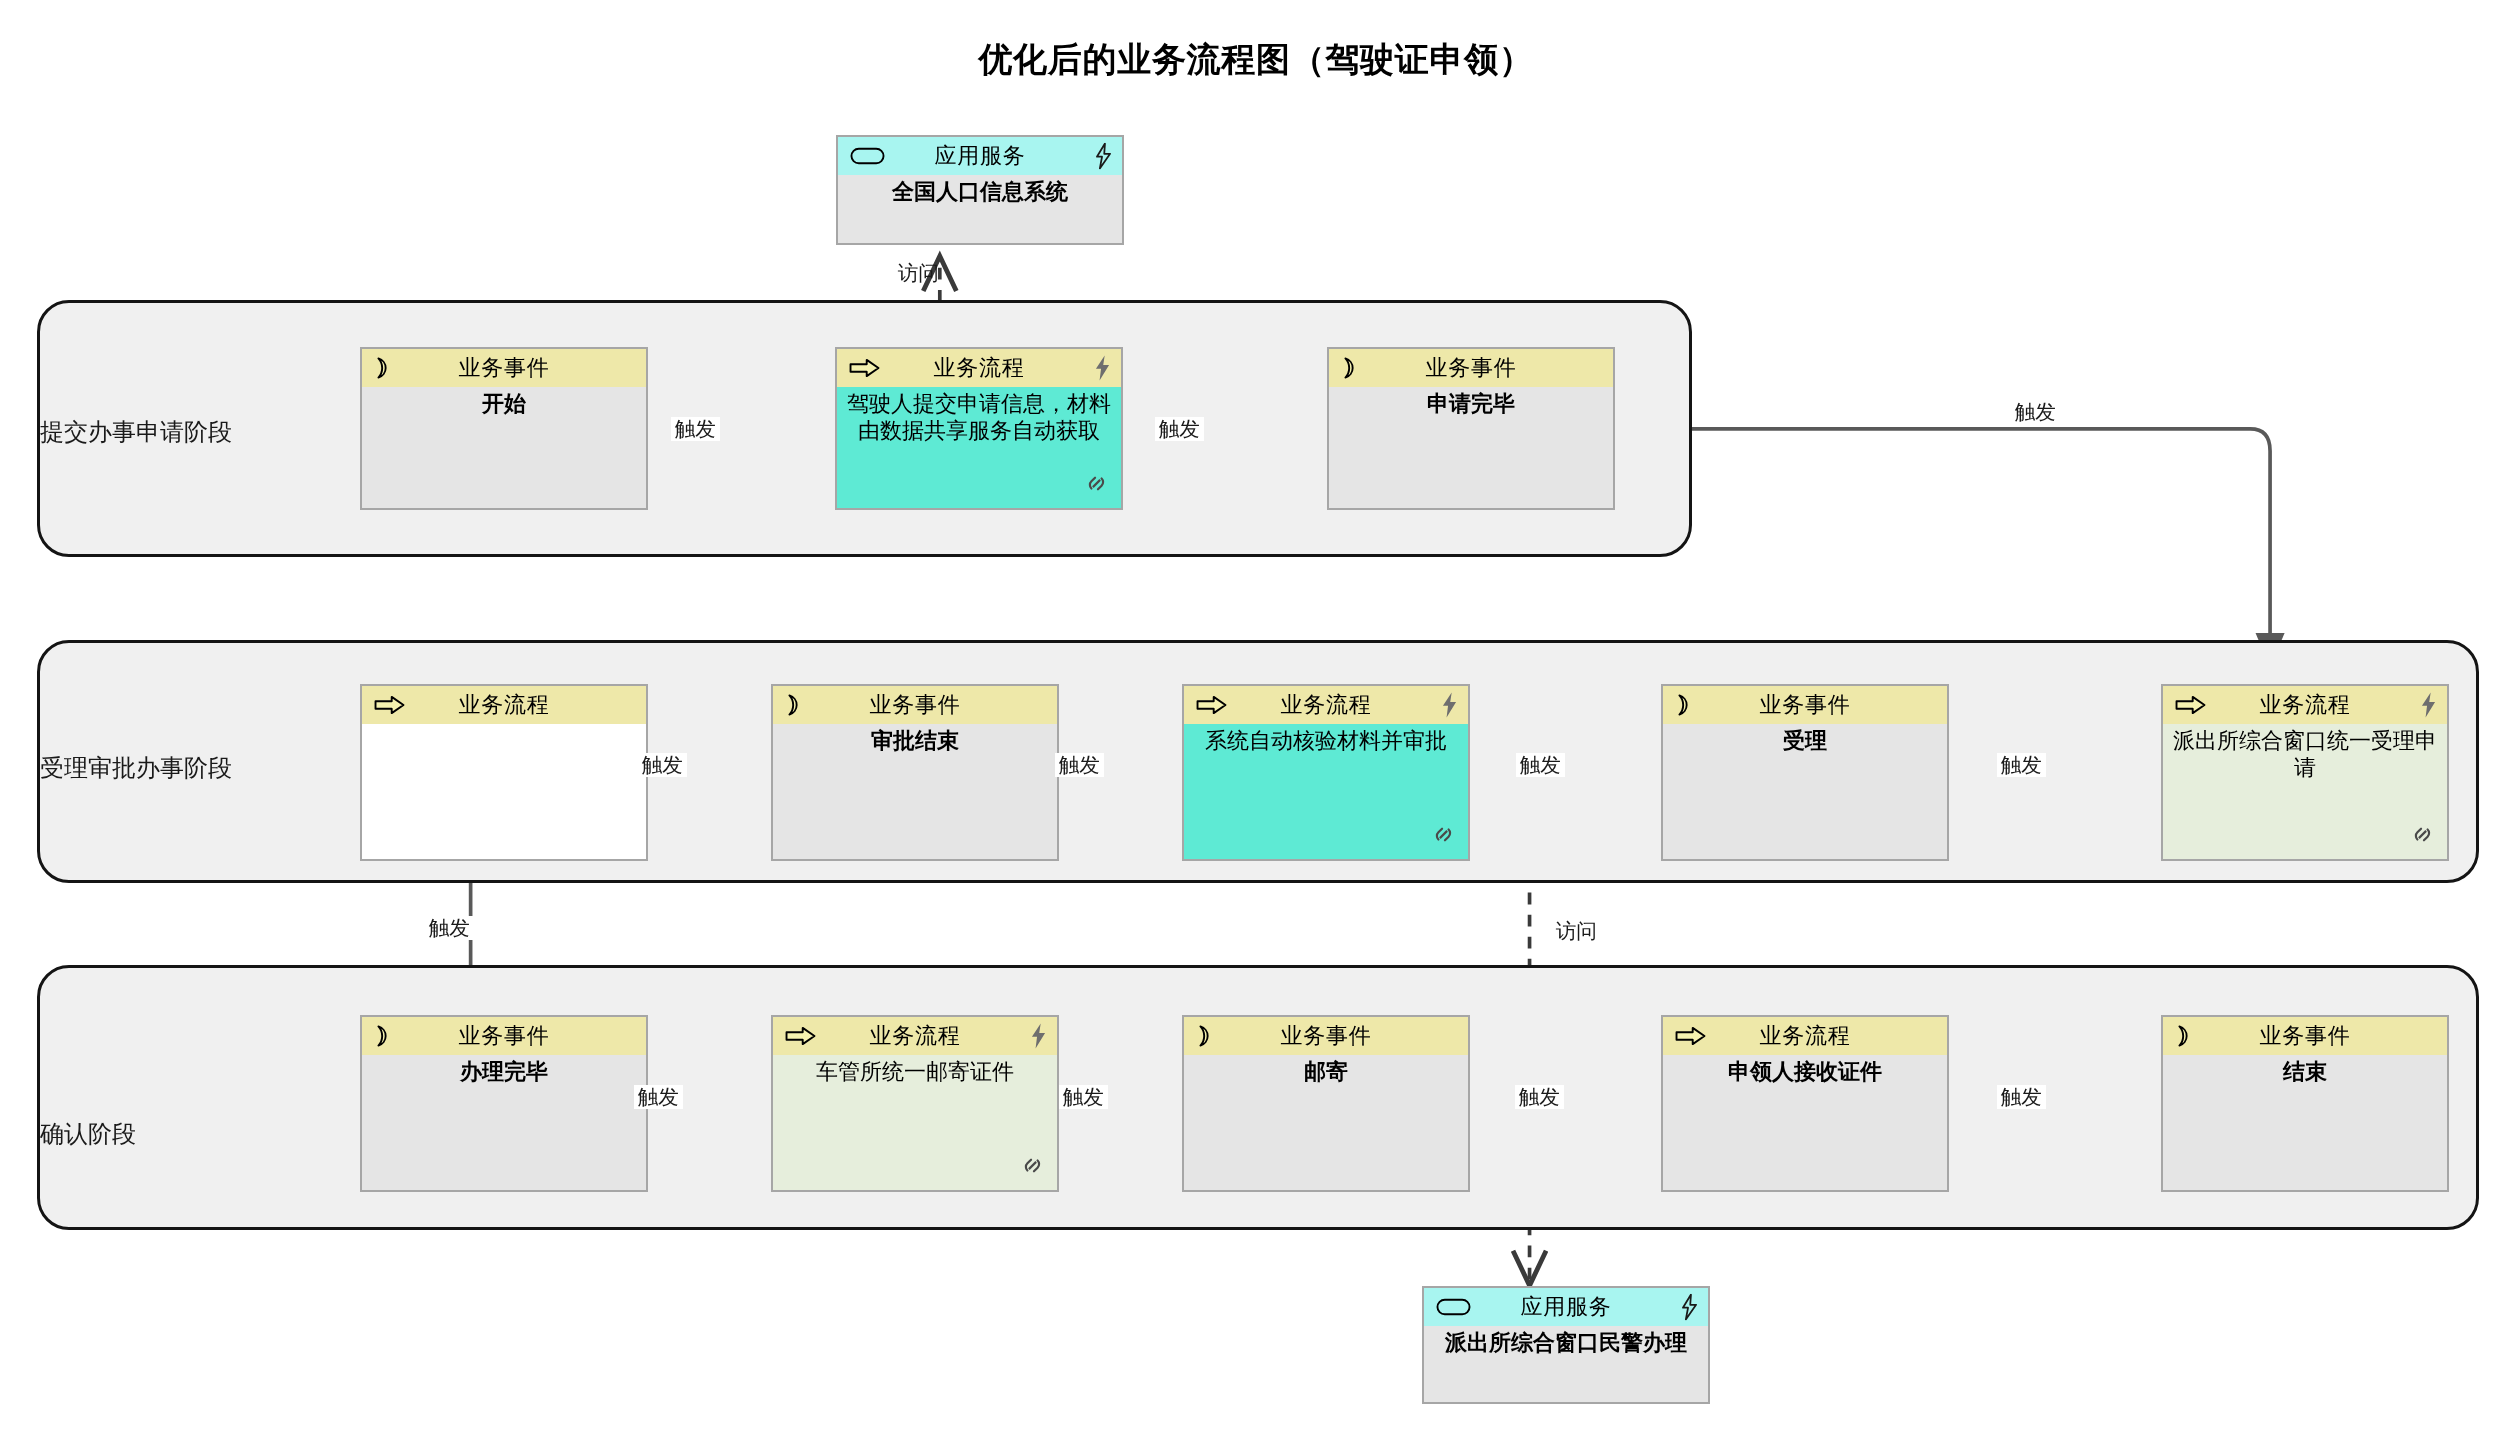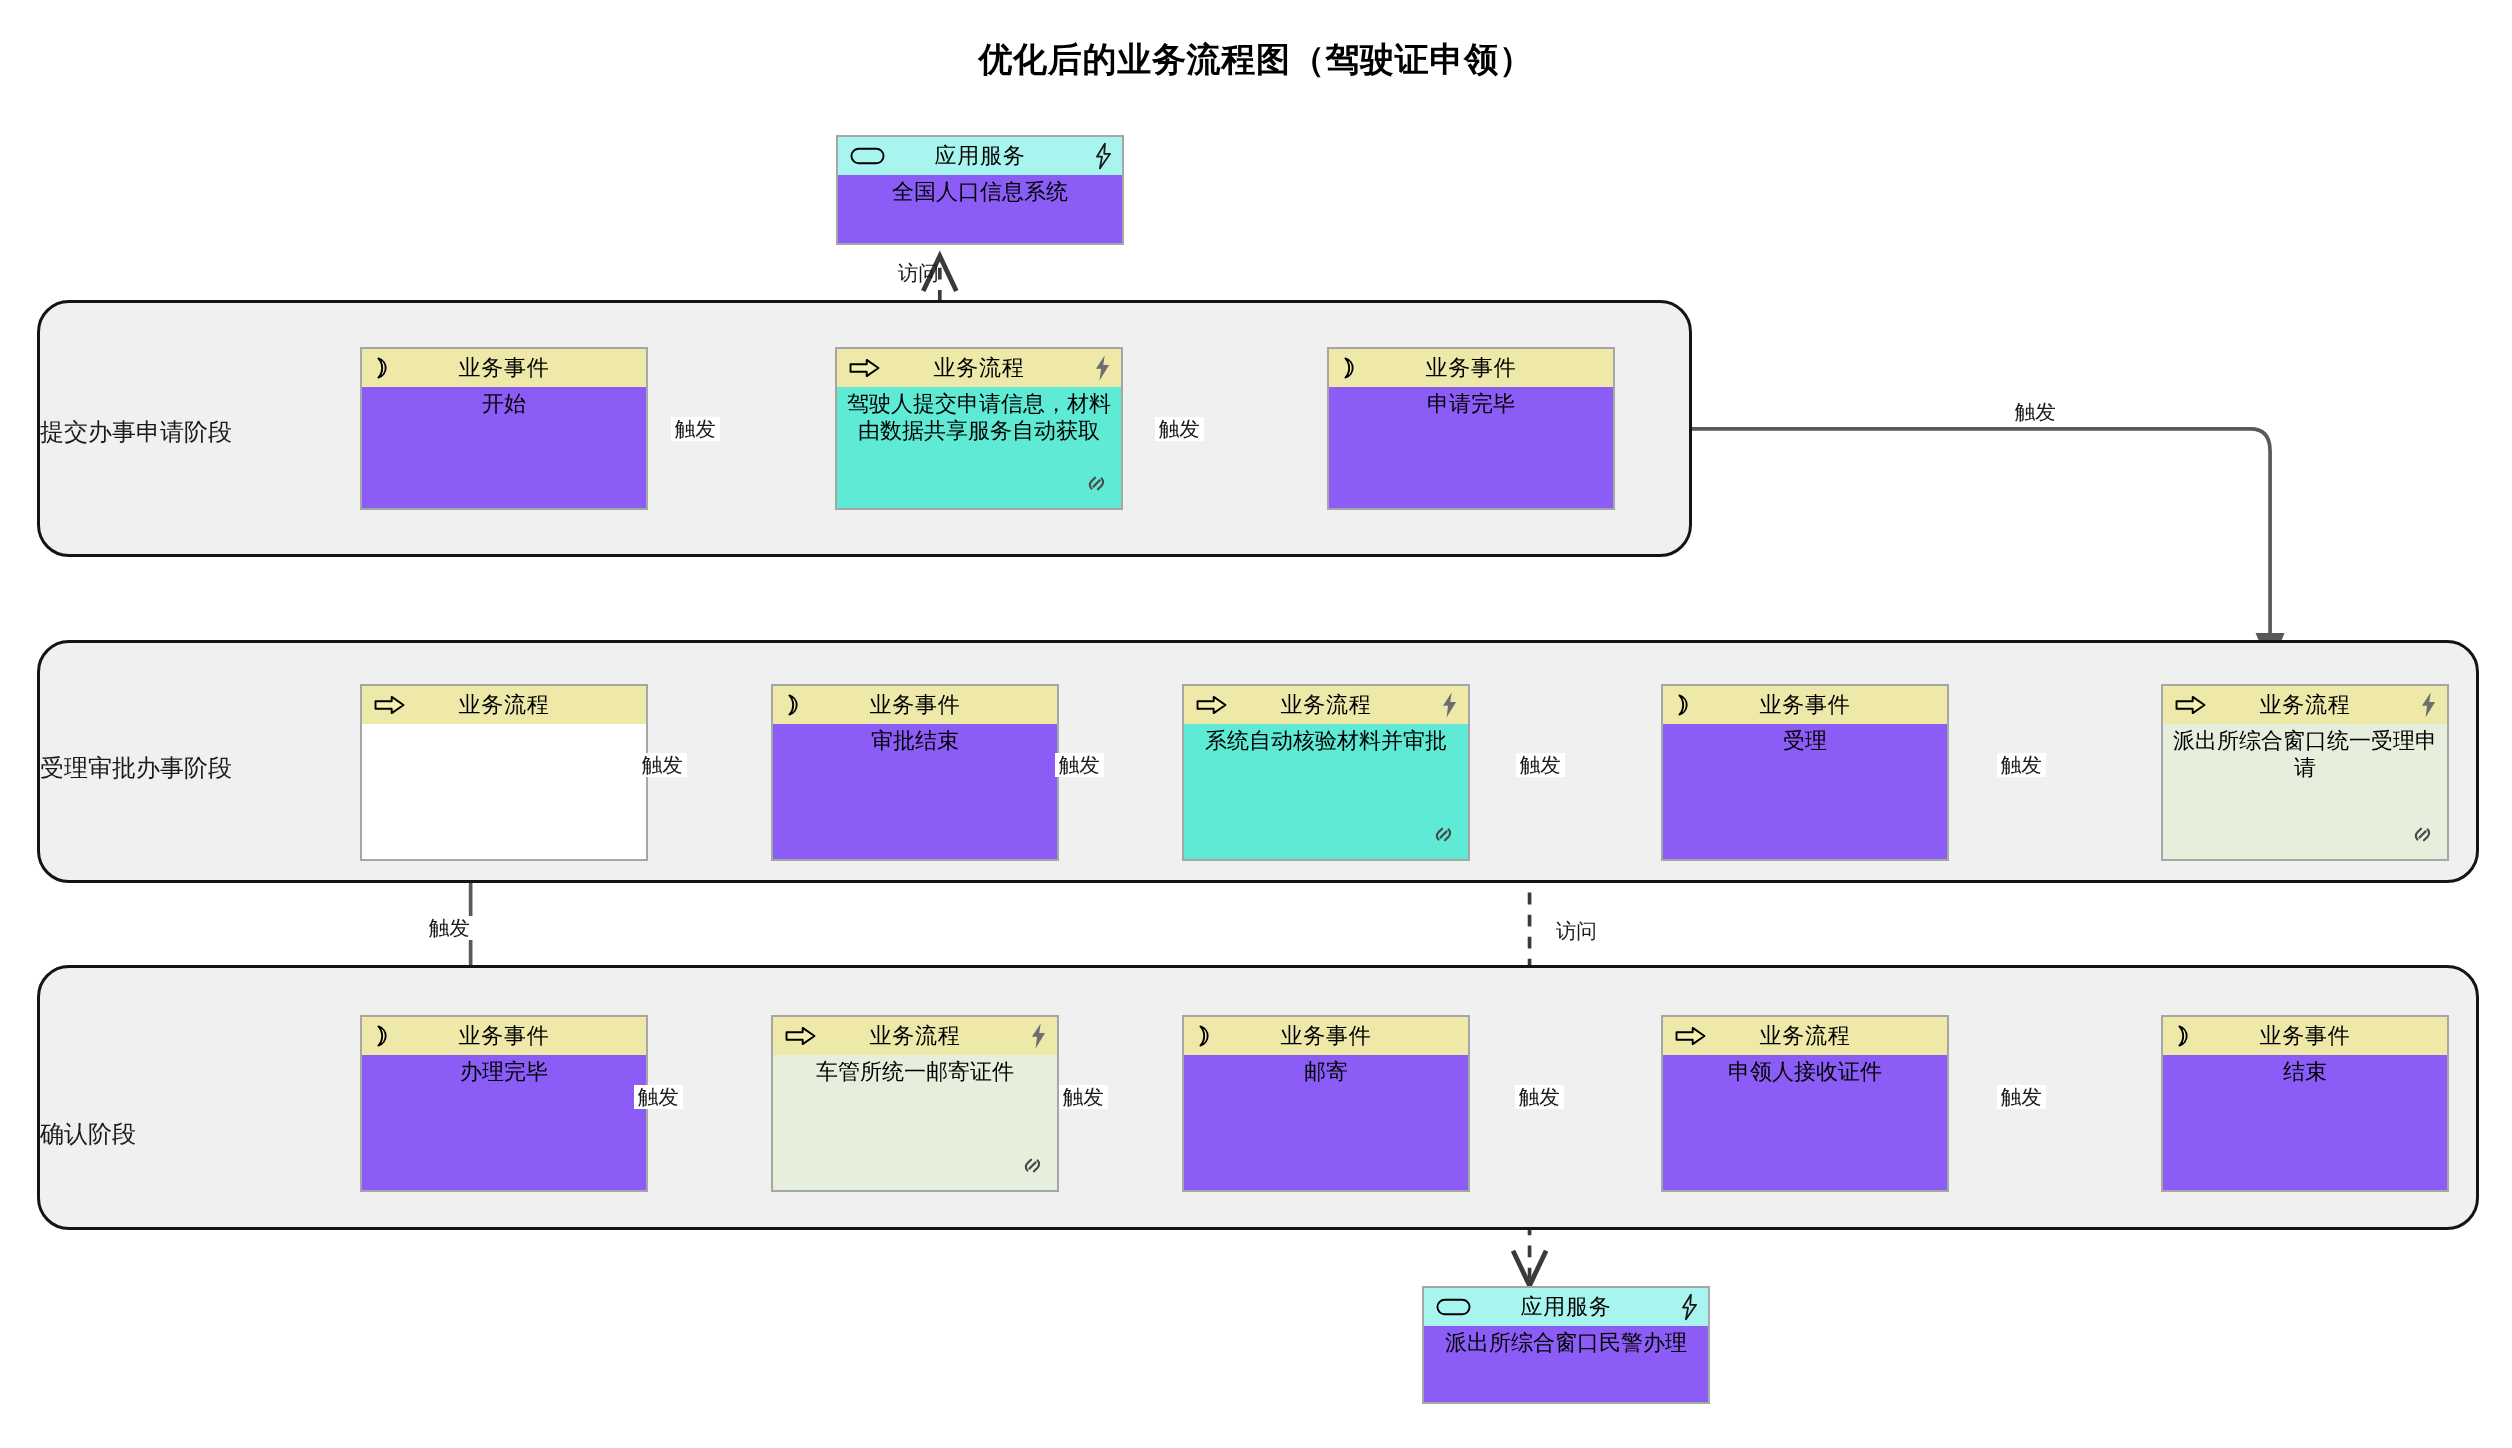--- a/index.html
+++ b/index.html
@@ -40,21 +40,21 @@
   .node .body{
     padding:4.4px 7.4px 0 7.4px;text-align:center;
     font-size:22px;color:#000;line-height:1.22;
     box-sizing:border-box;
   }
   .node.event .hdr{background:#eee8a9;}
   .node.process .hdr{background:#eee8a9;text-align:right;}
   .node.appsvc .hdr{background:#a8f5f0;}
   .node.body-blue   .bodywrap{background:#5eead4;}
   .node.body-green  .bodywrap{background:#e6eedc;}
-  .node.body-plain  .bodywrap{background:#8b5cf6;}
+  .node.body-plain  .bodywrap{background:#e5e5e5;font-weight:bold;}
   .bodywrap{height:calc(100% - 38px);position:relative;box-sizing:border-box;}
 
   
   .icon-left{position:absolute;left:11.8px;top:50%;transform:translateY(-50%);
              display:flex;align-items:center;}
   .icon-right{position:absolute;right:8.8px;top:50%;transform:translateY(-50%);
              display:flex;align-items:center;}
   .icon-link{position:absolute;right:10.3px;bottom:7.4px;}
 
   

